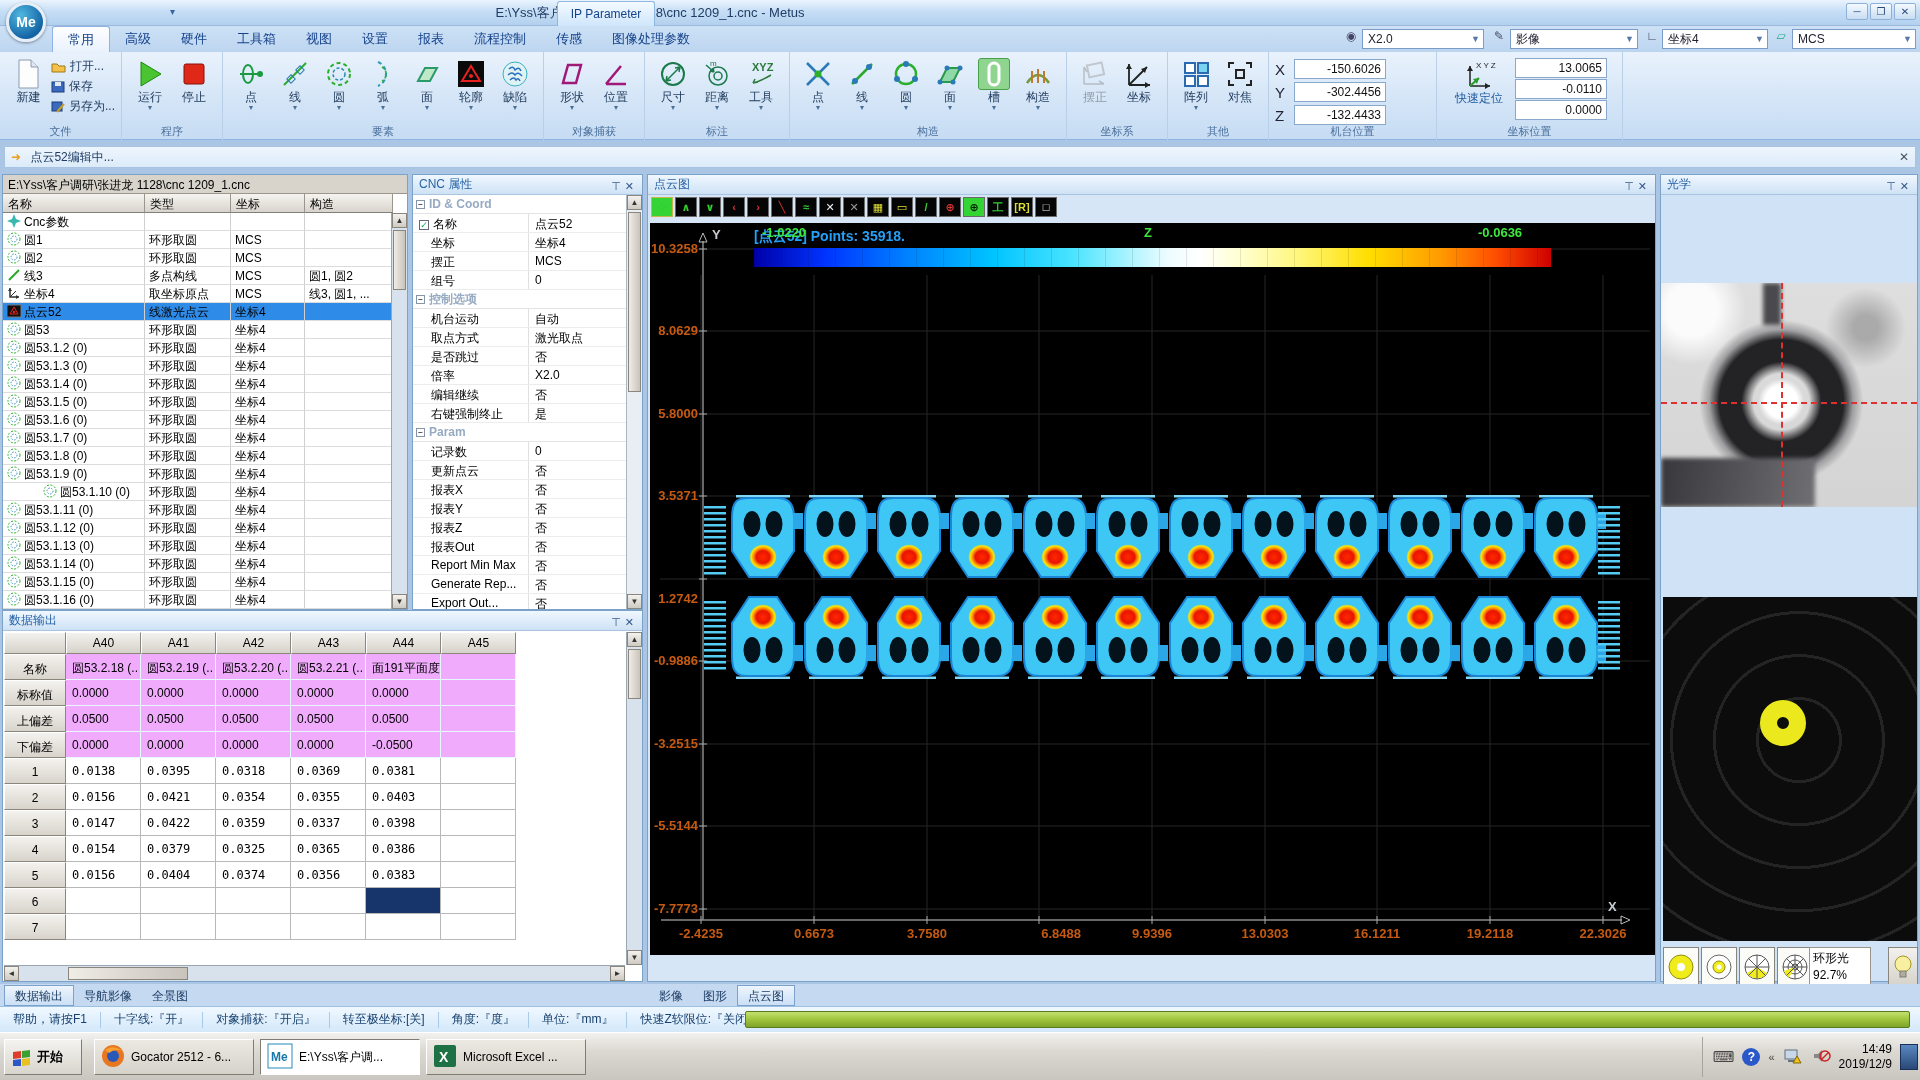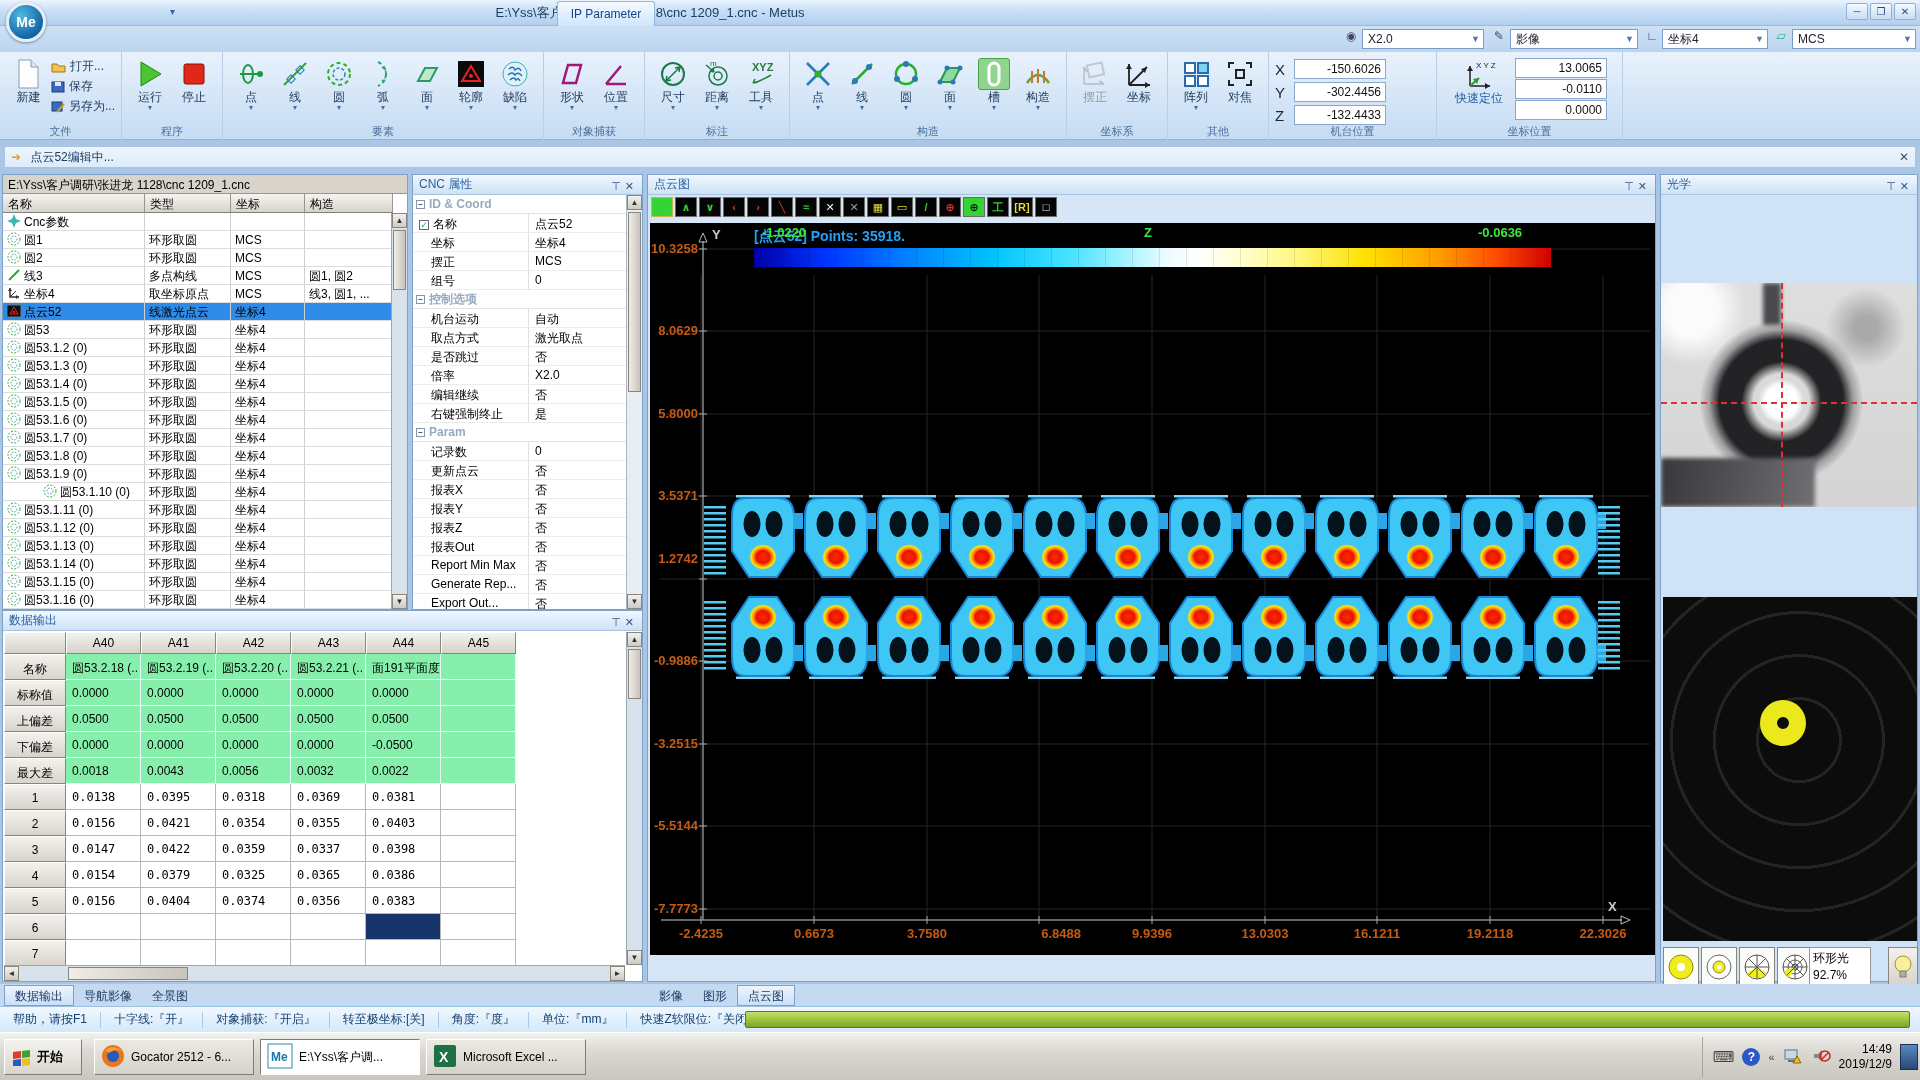--- a/index.html
+++ b/index.html
@@ -102,21 +102,21 @@
 
 #data-panel { left:2px; top:610px; width:641px; height:372px; }
 #dtable { position:absolute; left:1px; top:21px; }
 .drow { display:flex; }
 .dcell { border:1px solid #b8b8b8; border-top:none; border-left:none; font-size:12px; padding:6px 0 0 6px;
   font-family:"DejaVu Sans Mono","Liberation Mono",monospace; color:#000; overflow:hidden; white-space:nowrap; }
 .dcell.hdr { background:linear-gradient(#f4f2ee,#d6d2ca); border:1px solid; border-color:#fff #8a867e #8a867e #fff;
   text-align:center; padding-left:0; font-family:"Liberation Sans",sans-serif; }
 .dcell.rl { background:linear-gradient(#f4f2ee,#d8d4cc); border:1px solid; border-color:#fff #8a867e #8a867e #fff;
   text-align:center; padding-left:0; font-family:"Liberation Sans",sans-serif; }
-.dcell.blue { background:#86efac; border-color:#e8f8ff; }
+.dcell.blue { background:#f0abfc; border-color:#e8f8ff; }
 .dcell.navy { background:#17356b; }
 #hscroll { position:absolute; left:1px; bottom:0; height:16px; right:17px; background:#d8e2ec; border-top:1px solid #9aa6b2; }
 #dvscroll { position:absolute; right:0; top:21px; bottom:16px; width:16px; background:#d8e2ec; border-left:1px solid #9aa6b2; }
 
 
 #pc-panel { left:647px; top:174px; width:1009px; height:808px; background:#d6e6f6; }
 #pc-tools { height:26px; display:flex; gap:2px; padding:2px 0 0 3px; }
 .tbico { width:22px; height:20px; background:#050505; border:1px solid #6a6a6a; color:#3c3;
   font-size:11px; text-align:center; line-height:18px; font-weight:bold; overflow:hidden; }
 #pc-canvas { position:absolute; left:2px; top:48px; width:1005px; height:732px; background:#000; overflow:hidden; }
@@ -191,20 +191,32 @@
     <div id="qa-arrow">▾</div>
     <div id="win-title">E:\Yss\客户调研\张进龙  1128\cnc  1209_1.cnc - Metus</div>
     <div id="ip-tab">IP Parameter</div>
     <div class="winbtn" style="right:52px">─</div>
     <div class="winbtn" style="right:28px">❐</div>
     <div class="winbtn" style="right:4px">✕</div>
   </div>
   <div id="logo">Me</div>
 
   <div id="tabrow">
+    <div id="tabs">
+        <div class="rtab active">常用</div>
+        <div class="rtab">高级</div>
+        <div class="rtab">硬件</div>
+        <div class="rtab">工具箱</div>
+        <div class="rtab">视图</div>
+        <div class="rtab">设置</div>
+        <div class="rtab">报表</div>
+        <div class="rtab">流程控制</div>
+        <div class="rtab">传感</div>
+        <div class="rtab">图像处理参数</div>
+      </div>
     <span class="cicon" style="left:1342px">◉</span>
     <div class="combo" style="left:1362px;width:122px">
       <span>X2.0</span><span class="arr">▼</span></div>
     <span class="cicon" style="left:1490px">✎</span>
     <div class="combo" style="left:1510px;width:128px">
       <span>影像</span><span class="arr">▼</span></div>
     <span class="cicon" style="left:1643px">∟</span>
     <div class="combo" style="left:1662px;width:106px">
       <span>坐标4</span><span class="arr">▼</span></div>
     <span class="cicon" style="left:1772px;color:#2a8">▱</span>
@@ -1115,29 +1127,20 @@
           <div class="dcell blue" style="width: 75px; height: 26px; font-family: &quot;Liberation Sans&quot;, sans-serif;">0.0500</div>
           <div class="dcell blue" style="width: 75px; height: 26px;"></div>
         </div>
         <div class="drow">
           <div class="dcell rl" style="width: 62px; height: 26px;">下偏差</div>
           <div class="dcell blue" style="width: 75px; height: 26px; font-family: &quot;Liberation Sans&quot;, sans-serif;">0.0000</div>
           <div class="dcell blue" style="width: 75px; height: 26px; font-family: &quot;Liberation Sans&quot;, sans-serif;">0.0000</div>
           <div class="dcell blue" style="width: 75px; height: 26px; font-family: &quot;Liberation Sans&quot;, sans-serif;">0.0000</div>
           <div class="dcell blue" style="width: 75px; height: 26px; font-family: &quot;Liberation Sans&quot;, sans-serif;">0.0000</div>
           <div class="dcell blue" style="width: 75px; height: 26px; font-family: &quot;Liberation Sans&quot;, sans-serif;">-0.0500</div>
-          <div class="dcell blue" style="width: 75px; height: 26px;"></div>
-        </div>
-        <div class="drow">
-          <div class="dcell rl" style="width: 62px; height: 26px;">最大差</div>
-          <div class="dcell blue" style="width: 75px; height: 26px; font-family: &quot;Liberation Sans&quot;, sans-serif;">0.0018</div>
-          <div class="dcell blue" style="width: 75px; height: 26px; font-family: &quot;Liberation Sans&quot;, sans-serif;">0.0043</div>
-          <div class="dcell blue" style="width: 75px; height: 26px; font-family: &quot;Liberation Sans&quot;, sans-serif;">0.0056</div>
-          <div class="dcell blue" style="width: 75px; height: 26px; font-family: &quot;Liberation Sans&quot;, sans-serif;">0.0032</div>
-          <div class="dcell blue" style="width: 75px; height: 26px; font-family: &quot;Liberation Sans&quot;, sans-serif;">0.0022</div>
           <div class="dcell blue" style="width: 75px; height: 26px;"></div>
         </div>
         <div class="drow">
           <div class="dcell rl" style="width: 62px; height: 26px;">1</div>
           <div class="dcell" style="width: 75px; height: 26px;">0.0138</div>
           <div class="dcell" style="width: 75px; height: 26px;">0.0395</div>
           <div class="dcell" style="width: 75px; height: 26px;">0.0318</div>
           <div class="dcell" style="width: 75px; height: 26px;">0.0369</div>
           <div class="dcell" style="width: 75px; height: 26px;">0.0381</div>
           <div class="dcell" style="width: 75px; height: 26px;"></div>
@@ -1532,21 +1535,21 @@
       <span class="cbl" style="left:112px">-1.0220</span>
       <span class="cbl" style="left:494px">Z</span>
       <span class="cbl" style="left:828px">-0.0636</span>
       <span class="axl" style="left:62px;top:4px">Y</span>
       <span class="axl" style="left:958px;top:676px">X</span>
       <div id="pc-labels">
           <div class="ytl" style="top: 18px;">10.3258</div>
           <div class="ytl" style="top: 100px;">8.0629</div>
           <div class="ytl" style="top: 183px;">5.8000</div>
           <div class="ytl" style="top: 265px;">3.5371</div>
-          <div class="ytl" style="top: 328px;">1.2742</div>
+          <div class="ytl" style="top: 368px;">1.2742</div>
           <div class="ytl" style="top: 430px;">-0.9886</div>
           <div class="ytl" style="top: 513px;">-3.2515</div>
           <div class="ytl" style="top: 595px;">-5.5144</div>
           <div class="ytl" style="top: 678px;">-7.7773</div>
           <div class="xtl" style="left: 9px;">-2.4235</div>
           <div class="xtl" style="left: 122px;">0.6673</div>
           <div class="xtl" style="left: 235px;">3.7580</div>
           <div class="xtl" style="left: 347px; text-align: right;">6.8488</div>
           <div class="xtl" style="left: 460px;">9.9396</div>
           <div class="xtl" style="left: 573px;">13.0303</div>

